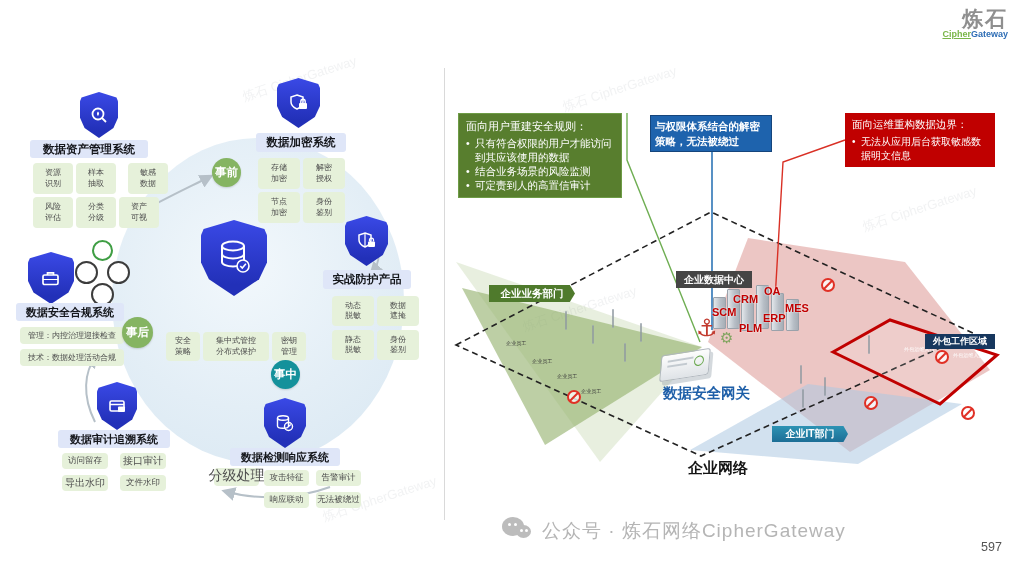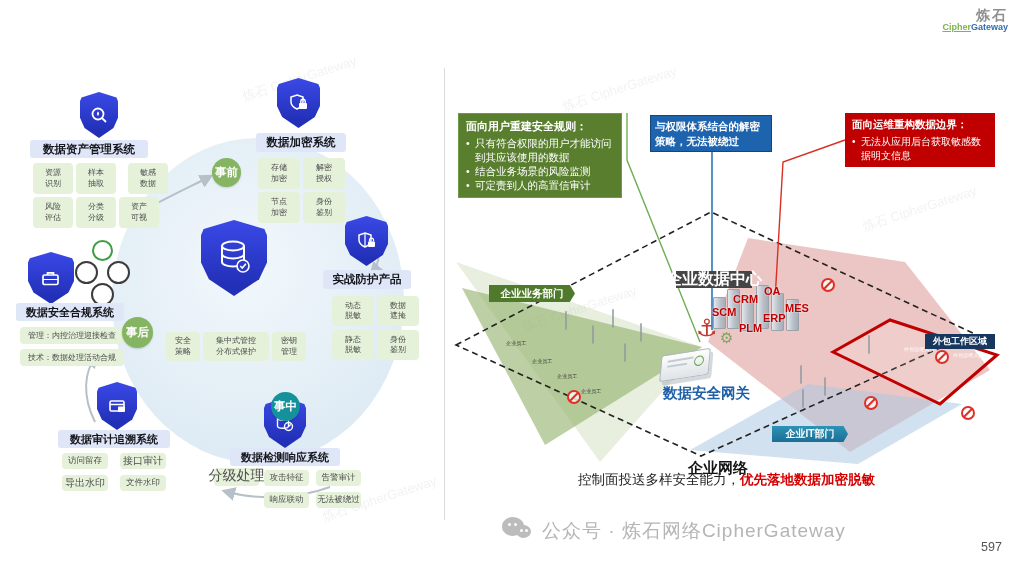--- a/index.html
+++ b/index.html
@@ -4,63 +4,63 @@
 <style>
   html,body{margin:0;padding:0;background:#fff;}
   .slide{position:relative;width:1024px;height:576px;overflow:hidden;background:#fff;
          font-family:"Liberation Sans","DejaVu Sans",sans-serif;}
   .abs{position:absolute;}
   
   .title{left:30px;top:14px;font-size:23px;font-weight:bold;letter-spacing:.5px;white-space:nowrap;}
   .title .red{color:#e0262b;}
   .title .blue{color:#1f5aa8;}
   .logo{right:16px;top:8px;text-align:right;line-height:1.05;}
-  .logo .cn{font-size:14px;font-weight:bold;color:#8f8f8f;letter-spacing:2px;}
+  .logo .cn{font-size:21px;font-weight:bold;color:#8f8f8f;letter-spacing:2px;}
   .logo .en{font-size:9px;font-weight:bold;}
   .logo .g{color:#7ab648;text-decoration:underline;}
   .logo .b{color:#2f6eb5;}
   
   .wm{color:rgba(140,150,160,0.12);font-size:13px;transform:rotate(-18deg);white-space:nowrap;z-index:0;}
   
   .bigcircle{left:112px;top:138px;width:292px;height:325px;border-radius:50%;
     background:radial-gradient(circle at 45% 40%, #f2f8fc 0%, #e3eef6 55%, #d8e7f2 100%);z-index:0;}
   .shield{display:flex;align-items:center;justify-content:center;z-index:3;
     background:linear-gradient(180deg,#3a49e6 0%,#2230b8 85%);
     clip-path:polygon(50% 0%,96% 12%,100% 20%,100% 56%,88% 78%,50% 100%,12% 78%,0% 56%,0% 20%,4% 12%);}
   .sys-label{background:#dfe6f8;border-radius:3px;font-weight:bold;color:#15171c;
     display:flex;align-items:center;justify-content:center;font-size:11.5px;z-index:3;white-space:nowrap;}
   .tag{background:#e6f1da;border-radius:4px;color:#4d4d4d;display:flex;align-items:center;justify-content:center;
     text-align:center;font-size:8px;line-height:1.3;white-space:pre-line;z-index:3;padding:1px;}
   .tagw{background:#e6f1da;border-radius:4px;color:#4d4d4d;display:flex;align-items:center;justify-content:center;
     font-size:8px;z-index:3;white-space:nowrap;}
   .badge{border-radius:50%;color:#fff;font-weight:bold;display:flex;align-items:center;justify-content:center;
     font-size:11.5px;z-index:4;}
   .badge.green{background:#85b462;box-shadow:0 1px 2px rgba(0,0,0,.15);}
-  .badge.teal{background:#14919b;box-shadow:0 1px 2px rgba(0,0,0,.15);margin-top:32px;}
+  .badge.teal{background:#14919b;box-shadow:0 1px 2px rgba(0,0,0,.15);}
   .center-title{font-size:23px;font-weight:bold;color:#1d4f9e;text-align:center;z-index:3;letter-spacing:1px;white-space:nowrap;}
   .ring{border:2px solid #3c3c3c;border-radius:50%;z-index:3;background:#fff;}
   .ring.greenb{border-color:#3f9e44;}
   .divider{width:1px;background:#d9d9d9;z-index:1;}
   
   .cbox{z-index:5;color:#fff;box-sizing:border-box;}
-  .cbox .ct{font-weight:bold;}
+  .cbox .ct{font-weight:normal;}
   .bullet{display:flex;}
   .bullet .dot{width:9px;flex:0 0 9px;}
   .gbox{background:#587e2e;border:1px solid #6e9c46;padding:5px 7px;}
   .gbox .ct{font-size:11px;margin-bottom:2px;}
   .gbox .bullet{font-size:10.5px;line-height:14px;}
   .bbox{background:#1e63ad;border:1.5px solid #15457c;font-size:10.5px;font-weight:bold;line-height:1.35;
     display:flex;align-items:center;justify-content:center;text-align:left;padding:2px 4px;}
   .rbox{background:#c00000;padding:5px 7px;}
   .rbox .ct{font-size:10.5px;margin-bottom:3px;}
   .rbox .bullet{font-size:10px;line-height:13.5px;}
   
   .chip{color:#fff;font-weight:bold;display:flex;align-items:center;justify-content:center;z-index:6;white-space:nowrap;}
   .chip.dept{background:#4f7a2c;font-size:10.5px;clip-path:polygon(0 0,94% 0,100% 50%,94% 100%,0 100%);}
-  .chip.dc{background:#454545;font-size:16px;}
+  .chip.dc{background:#454545;font-size:10px;}
   .chip.osz{background:#17375e;font-size:9px;}
   .chip.it{background:linear-gradient(180deg,#2d93b4,#1c6e96);font-size:10px;clip-path:polygon(0 0,94% 0,100% 50%,94% 100%,0 100%);}
   .applabel{color:#c00000;font-weight:bold;font-size:11px;z-index:6;text-shadow:0 0 2px #fff;white-space:nowrap;}
   .tower{background:linear-gradient(90deg,#e2e6ea,#b7bec6 60%,#a7aeb6);border:1px solid #9aa2ab;z-index:4;border-radius:1px;}
   .gw{background:linear-gradient(180deg,#fdfdfd,#dfe3e7);border:1px solid #b0b7be;border-radius:3px;z-index:5;
       transform:rotate(-9deg) skewX(-14deg);box-shadow:3px 4px 0 rgba(160,170,180,.45);}
   .gw .slot{position:absolute;left:6px;top:5px;width:26px;height:2px;background:#c3cad0;}
   .gw .slot2{position:absolute;left:6px;top:10px;width:20px;height:2px;background:#c3cad0;}
   .gw .dot{position:absolute;right:5px;top:5px;width:8px;height:8px;border-radius:50%;border:1.5px solid #6aa84f;}
   .gwlabel{color:#1e5fa8;font-weight:bold;font-size:14.5px;z-index:6;white-space:nowrap;}
@@ -346,23 +346,20 @@
   <div class="abs person" style="left:952px;top:350px;color:#2e2e2e">
     <span class="head"></span><span class="bod"></span><span class="plabel" style="color:#fff">外包运维人员</span>
   </div>
 
   <div class="abs spy" style="left:558px;top:402px"><span class="ht" style="background:#3d5226"></span><span class="hb" style="background:#3d5226"></span><span class="fc"></span><span class="bd"></span><span class="nosign"></span></div>
   <div class="abs spy" style="left:812px;top:290px"><span class="ht" style="background:#5a2020"></span><span class="hb" style="background:#5a2020"></span><span class="fc"></span><span class="bd"></span><span class="nosign"></span></div>
   <div class="abs spy" style="left:926px;top:362px"><span class="ht"></span><span class="hb"></span><span class="fc"></span><span class="bd"></span><span class="nosign"></span></div>
   <div class="abs spy" style="left:855px;top:408px"><span class="ht"></span><span class="hb"></span><span class="fc"></span><span class="bd"></span><span class="nosign"></span></div>
   <div class="abs spy" style="left:952px;top:418px"><span class="ht"></span><span class="hb"></span><span class="fc"></span><span class="bd"></span><span class="nosign"></span></div>
 
-  <div class="abs caption" style="left:578px;top:471px">
-    <span>控制面投送多样安全能力，</span><span class="cr">优先落地数据加密脱敏</span>
-  </div>
 
   <div class="abs wc" style="left:502px;top:517px;width:32px;height:26px">
     <span class="b1">
         <i style="left:6px;top:6px"></i>
         <i style="left:12px;top:6px"></i>
       </span>
     <span class="b2">
         <i style="left:4px;top:4px"></i>
         <i style="left:9px;top:4px"></i>
       </span>

